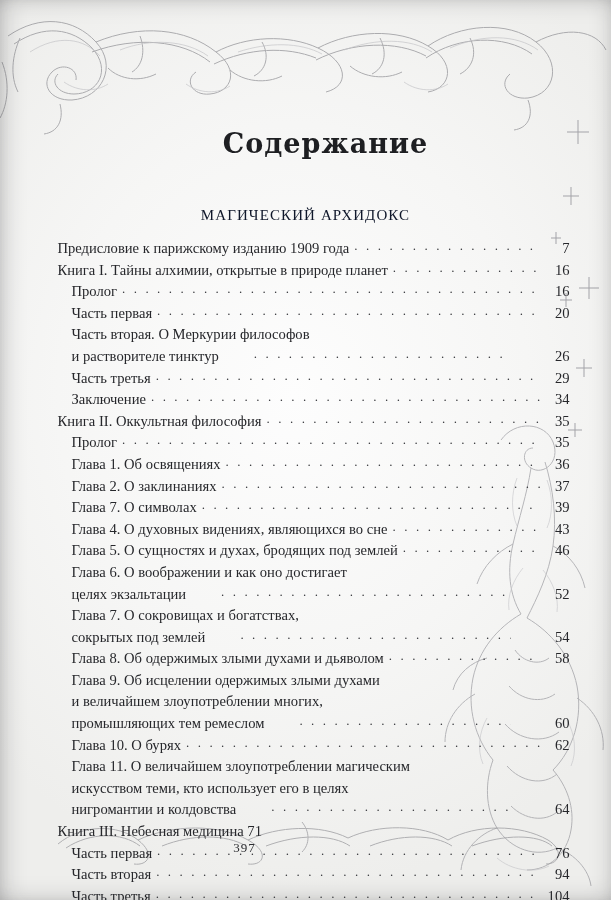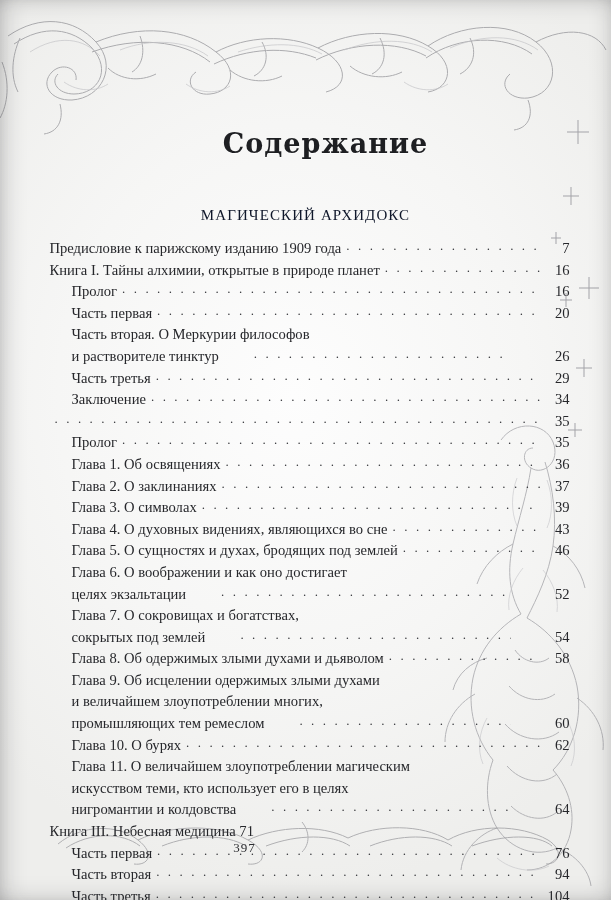--- a/index.html
+++ b/index.html
@@ -104,21 +104,21 @@
     color: #3a3b3f;
     font-size: 13px;
     letter-spacing: 2.6px;
     white-space: nowrap;
   }
   .toc-row .pg {
     flex: 0 0 auto;
     min-width: 24px;
     text-align: right;
   }
-  .indent-0 { margin-left: 0px; }
+  .indent-0 { margin-left: 8px; }
   .indent-1 { margin-left: 22px; }
   .indent-2 { margin-left: 22px; gap: 30px; }
   .nodots .dots { visibility: hidden; }
   .folio {
     position: absolute;
     left: 0; bottom: 44px;
     width: 489px;
     text-align: center;
     font-size: 13px;
     letter-spacing: 1px;
@@ -271,40 +271,41 @@
           <span class="txt">Часть третья</span>
           <span class="dots">. . . . . . . . . . . . . . . . . . . . . . . . . . . . . . . . . . . . . . . . . . . . . . . . . . . . . . . . . . . . </span>
           <span class="pg">29</span>
         </div>
         <div class="toc-row indent-1">
           <span class="txt">Заключение</span>
           <span class="dots">. . . . . . . . . . . . . . . . . . . . . . . . . . . . . . . . . . . . . . . . . . . . . . . . . . . . . . . . . . . . </span>
           <span class="pg">34</span>
         </div>
         <div class="toc-row indent-0">
+          <span class="txt">Книга II. Оккультная философия</span>
           <span class="dots">. . . . . . . . . . . . . . . . . . . . . . . . . . . . . . . . . . . . . . . . . . . . . . . . . . . . . . . . . . . . </span>
           <span class="pg">35</span>
         </div>
         <div class="toc-row indent-1">
           <span class="txt">Пролог</span>
           <span class="dots">. . . . . . . . . . . . . . . . . . . . . . . . . . . . . . . . . . . . . . . . . . . . . . . . . . . . . . . . . . . . </span>
           <span class="pg">35</span>
         </div>
         <div class="toc-row indent-1">
           <span class="txt">Глава 1. Об освящениях</span>
           <span class="dots">. . . . . . . . . . . . . . . . . . . . . . . . . . . . . . . . . . . . . . . . . . . . . . . . . . . . . . . . . . . . </span>
           <span class="pg">36</span>
         </div>
         <div class="toc-row indent-1">
           <span class="txt">Глава 2. О заклинаниях</span>
           <span class="dots">. . . . . . . . . . . . . . . . . . . . . . . . . . . . . . . . . . . . . . . . . . . . . . . . . . . . . . . . . . . . </span>
           <span class="pg">37</span>
         </div>
         <div class="toc-row indent-1">
-          <span class="txt">Глава 3. О символах</span>
+          <span class="txt">Глава 7. О символах</span>
           <span class="dots">. . . . . . . . . . . . . . . . . . . . . . . . . . . . . . . . . . . . . . . . . . . . . . . . . . . . . . . . . . . . </span>
           <span class="pg">39</span>
         </div>
         <div class="toc-row indent-1">
           <span class="txt">Глава 4. О духовных видениях, являющихся во сне</span>
           <span class="dots">. . . . . . . . . . . . . . . . . . . . . . . . . . . . . . . . . . . . . . . . . . . . . . . . . . . . . . . . . . . . </span>
           <span class="pg">43</span>
         </div>
         <div class="toc-row indent-1">
           <span class="txt">Глава 5. О сущностях и духах, бродящих под землей</span>

